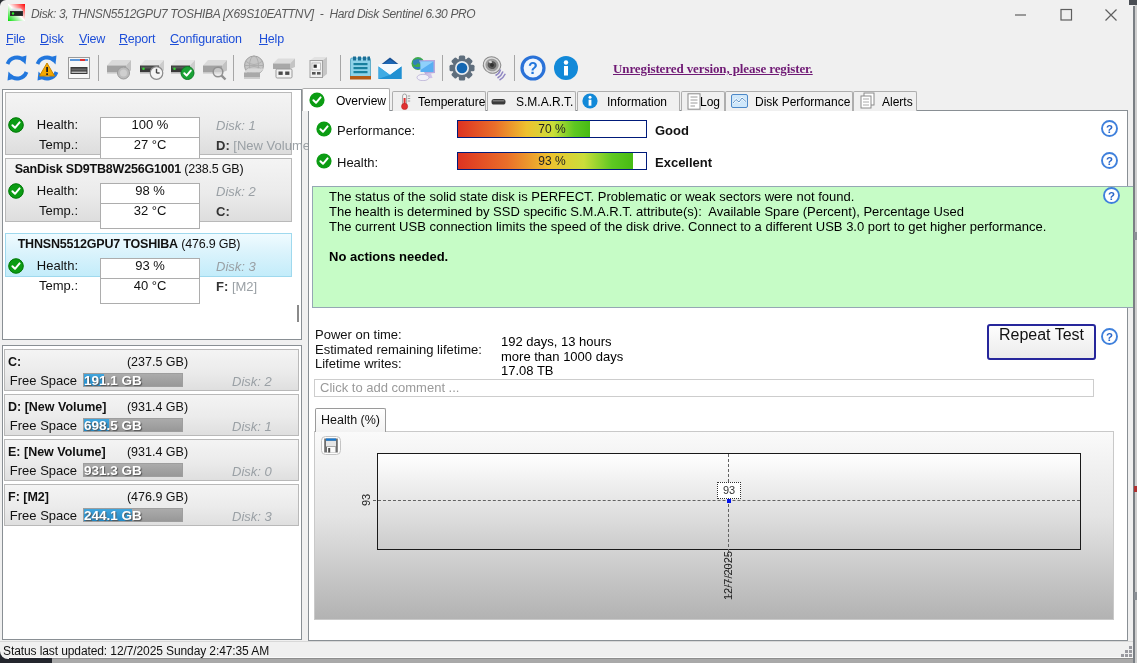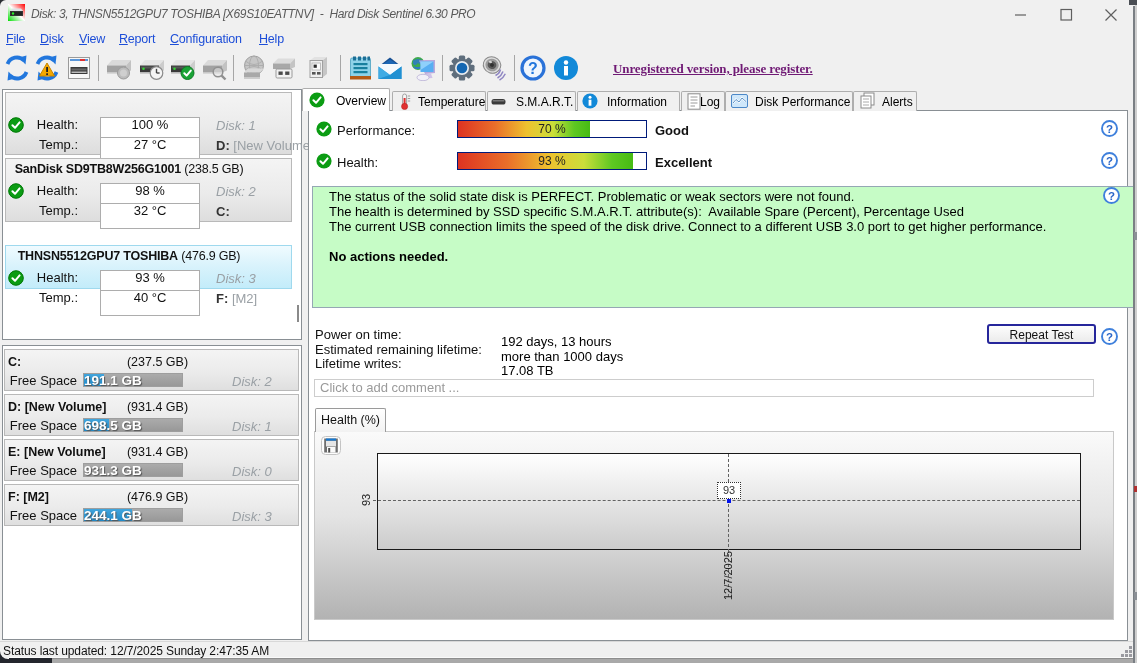--- a/index.html
+++ b/index.html
@@ -44,21 +44,21 @@
 #tabs svg { z-index:6; }
 .checkrow { position:absolute; width:16px; height:16px; }
 .rlab { position:absolute; font-size:13px; color:#111; }
 .gradbar { position:absolute; left:457px; width:190px; height:18px; border:1px solid #001a7a; background:#fff; }
 .gradbar .gfill { height:100%; background:linear-gradient(90deg,#dd3322 0%,#e96e2a 28%,#eec12f 52%,#cade3a 72%,#5ec822 88%,#46bb14 100%); }
 .gradbar .gtxt { position:absolute; left:0; top:0; width:100%; text-align:center; font-size:12px; color:#222; line-height:17px; }
 .qicon { position:absolute; width:17px; height:17px; }
 #greenbox { left:312px; top:186px; width:846px; height:122px; background:#c6fcc6; border:1px solid #95a7b4; padding:2px 16px; font-size:13px; color:#000; line-height:15px; }
 .powlab { position:absolute; left:315px; font-size:13px; color:#111; white-space:nowrap; }
 .powval { position:absolute; left:501px; font-size:13px; font-weight:normal; color:#000000; white-space:nowrap;margin-top:7px; }
-#repeatbtn { left:987px; top:324px; width:109px; height:20px; border:2px solid #26269b; border-radius:3px; background:linear-gradient(180deg,#fdfdfd,#ebebeb); font-size:12px; color:#111; text-align:center; line-height:18px; }
+#repeatbtn { left:987px; top:324px; width:109px; height:36px; border:2px solid #26269b; border-radius:3px; background:linear-gradient(180deg,#fdfdfd,#ebebeb); font-size:16px; color:#111; text-align:center; line-height:18px; }
 #comment { left:314px; top:379px; width:780px; height:18px; border:1px solid #cdcdcd; background:#fff; font-size:13px; color:#9a9a9a; line-height:16px; padding-left:5px; }
 #htab { left:315px; top:408px; width:71px; height:24px; z-index:2; background:linear-gradient(180deg,#ffffff,#f2f2f2); border:1px solid #9a9a9a; border-bottom:none; border-radius:2px 2px 0 0; font-size:12.5px; color:#111; text-align:center; line-height:22px; }
 #chartpanel { left:314px; top:431px; width:800px; height:189px; border:1px solid #c9c9c9; background:linear-gradient(180deg,#fafafa 0%,#e4e4e4 45%,#b2b2b2 100%); }
 #plot { left:377px; top:453px; width:704px; height:97px; border:1px solid #1a1a1a; background:linear-gradient(180deg,#ffffff,#cccccc); }
 .dashH { position:absolute; left:373px; top:500px; width:707px; height:0; border-top:1px dashed #636363; }
 .dashV { position:absolute; left:728px; top:454px; width:0; height:143px; border-left:1px dashed #636363; }
 .rot { transform:rotate(-90deg); transform-origin:left bottom; position:absolute; font-size:11px; color:#222; white-space:nowrap; }
 #chartval { left:717px; top:482px; width:24px; height:17px; border:1px dotted #333; background:#fff; font-size:11px; color:#333; text-align:center; line-height:15px; }
 #chartdot { left:727px; top:499px; width:4px; height:4px; background:#0010ee; }
 
@@ -316,21 +316,21 @@
       </div>
     <div class="dright it" style="top:25px">Disk: 2</div>
     <div class="rowlab" style="left:0;top:44px;width:72px">Temp.:</div>
     <div class="gbar" style="top:44px">
         <div class="fill"></div>
         <div class="txt">32 °C</div>
       </div>
     <div class="dright" style="top:45px"><b style="color:#333">C:</b></div>
   </div>
 
-  <div class="diskbox sel" style="top:245px;height:44px">
+  <div class="diskbox sel" style="top:233px;height:44px">
     <div class="dtitle" style="top:3px"><b>THNSN5512GPU7 TOSHIBA</b> (476.9 GB)</div>
     <svg class="gcheck" style="top:24px" viewBox="0 0 16 16">
         <circle cx="8" cy="8" r="7.6" fill="#0b9c13"></circle>
         <circle cx="8" cy="8" r="7.2" fill="none" stroke="#077a0d" stroke-width="1"></circle>
         <path d="M4.4 8.2 L7 10.8 L11.6 5.4" stroke="#fff" stroke-width="2" fill="none" stroke-linecap="round" stroke-linejoin="round"></path>
       </svg>
     <div class="rowlab" style="left:0;top:24px;width:72px">Health:</div>
     <div class="gbar" style="top:24px">
         <div class="fill"></div>
         <div class="txt">93 %</div>

